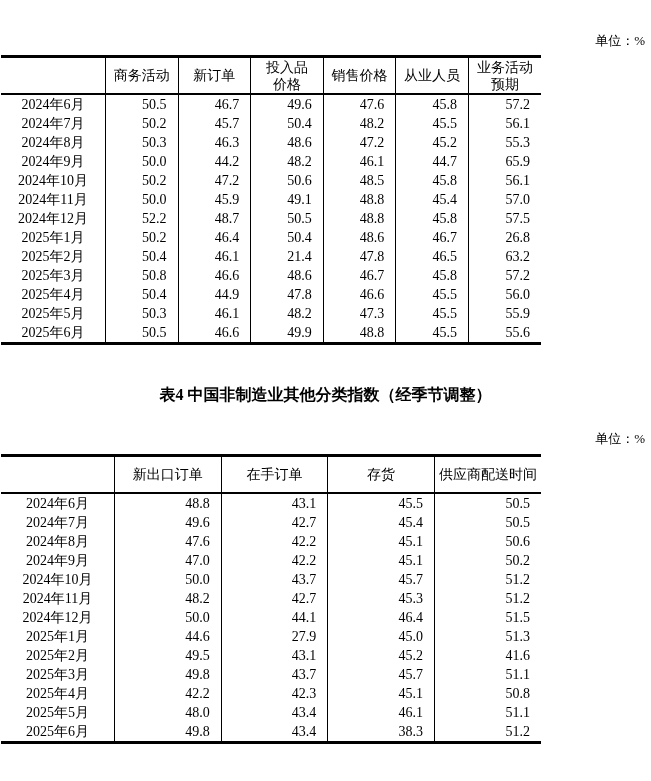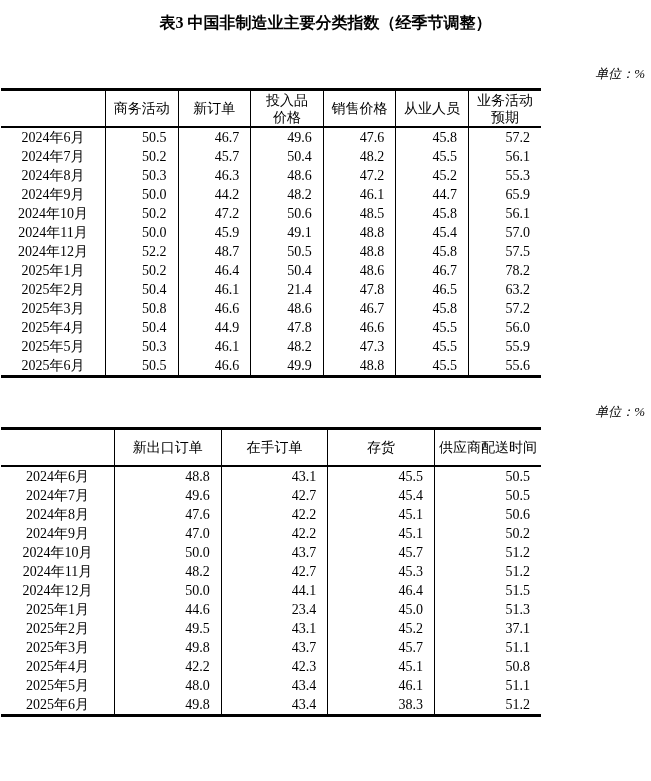--- a/index.html
+++ b/index.html
@@ -21,21 +21,20 @@
     margin: 0;
     line-height: 20px;
   }
   .title-3 { padding-top: 13px; }
   .title-4 { padding-top: 40px; }
   .unit {
     font-size: 13px;
     text-align: right;
     padding-right: 6px;
     line-height: 15px;
-    font-style: italic;
   }
   .unit-3 { margin-top: 33px; margin-bottom: 7px; }
   .unit-4 { margin-top: 26px; margin-bottom: 8px; }
   table.stat-table {
     border-collapse: collapse;
     table-layout: fixed;
     width: 540px;
     margin-left: 1px;
     border-top: 3px solid #000;
     border-bottom: 3px solid #000;
@@ -63,21 +62,20 @@
     text-align: right;
     padding-right: 11px;
   }
   .t3 th:first-child, .t3 td:first-child { width: 104px; }
   .t4 th:first-child, .t4 td:first-child { width: 113px; }
 </style>
 </head>
 <body>
 
 <section>
-  <h2 class="tbl-title title-3">表3 中国非制造业主要分类指数（经季节调整）</h2>
   <div class="unit unit-3">单位：%</div>
   <table class="stat-table t3">
     <thead>
         <tr>
           <th></th>
           <th>商务活动</th>
           <th>新订单</th>
           <th>投入品
 价格</th>
           <th>销售价格</th>
@@ -150,21 +148,21 @@
           <td class="val-cell">45.8</td>
           <td class="val-cell">57.5</td>
         </tr>
         <tr>
           <td class="date-cell">2025年1月</td>
           <td class="val-cell">50.2</td>
           <td class="val-cell">46.4</td>
           <td class="val-cell">50.4</td>
           <td class="val-cell">48.6</td>
           <td class="val-cell">46.7</td>
-          <td class="val-cell">78.2</td>
+          <td class="val-cell">26.8</td>
         </tr>
         <tr>
           <td class="date-cell">2025年2月</td>
           <td class="val-cell">50.4</td>
           <td class="val-cell">46.1</td>
           <td class="val-cell">21.4</td>
           <td class="val-cell">47.8</td>
           <td class="val-cell">46.5</td>
           <td class="val-cell">63.2</td>
         </tr>
@@ -202,20 +200,21 @@
           <td class="val-cell">49.9</td>
           <td class="val-cell">48.8</td>
           <td class="val-cell">45.5</td>
           <td class="val-cell">55.6</td>
         </tr>
       </tbody>
   </table>
 </section>
 
 <section>
+  <h2 class="tbl-title title-4">表4 中国非制造业其他分类指数（经季节调整）</h2>
   <div class="unit unit-4">单位：%</div>
   <table class="stat-table t4">
     <thead>
         <tr>
           <th></th>
           <th>新出口订单</th>
           <th>在手订单</th>
           <th>存货</th>
           <th>供应商配送时间</th>
         </tr>
@@ -266,30 +265,30 @@
         <tr>
           <td class="date-cell">2024年12月</td>
           <td class="val-cell">50.0</td>
           <td class="val-cell">44.1</td>
           <td class="val-cell">46.4</td>
           <td class="val-cell">51.5</td>
         </tr>
         <tr>
           <td class="date-cell">2025年1月</td>
           <td class="val-cell">44.6</td>
-          <td class="val-cell">23.4</td>
+          <td class="val-cell">27.9</td>
           <td class="val-cell">45.0</td>
           <td class="val-cell">51.3</td>
         </tr>
         <tr>
           <td class="date-cell">2025年2月</td>
           <td class="val-cell">49.5</td>
           <td class="val-cell">43.1</td>
           <td class="val-cell">45.2</td>
-          <td class="val-cell">37.1</td>
+          <td class="val-cell">41.6</td>
         </tr>
         <tr>
           <td class="date-cell">2025年3月</td>
           <td class="val-cell">49.8</td>
           <td class="val-cell">43.7</td>
           <td class="val-cell">45.7</td>
           <td class="val-cell">51.1</td>
         </tr>
         <tr>
           <td class="date-cell">2025年4月</td>

